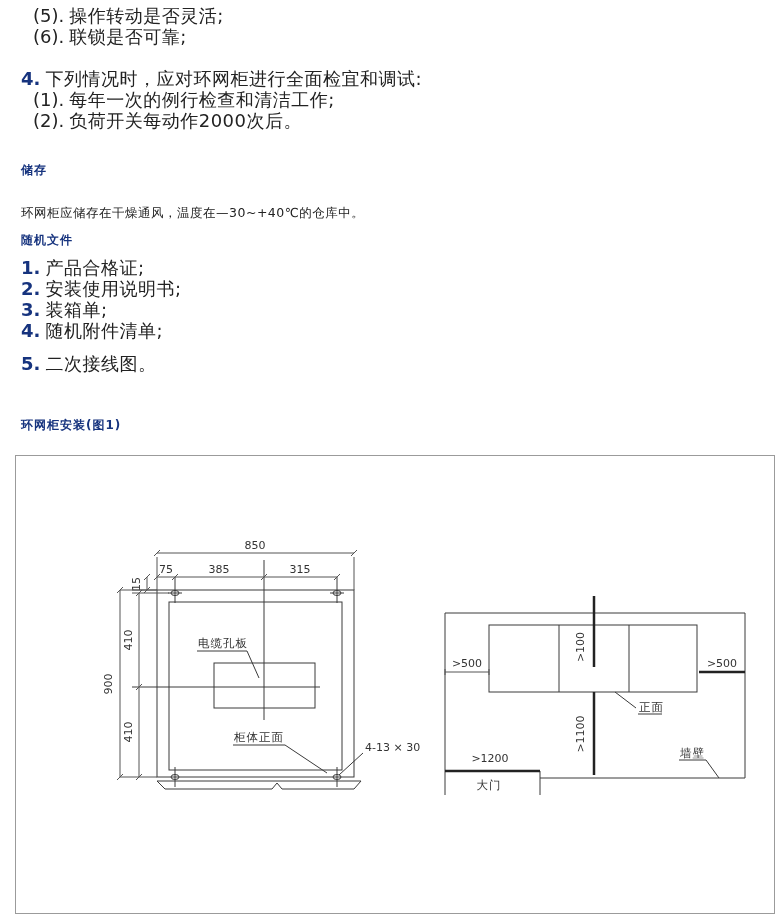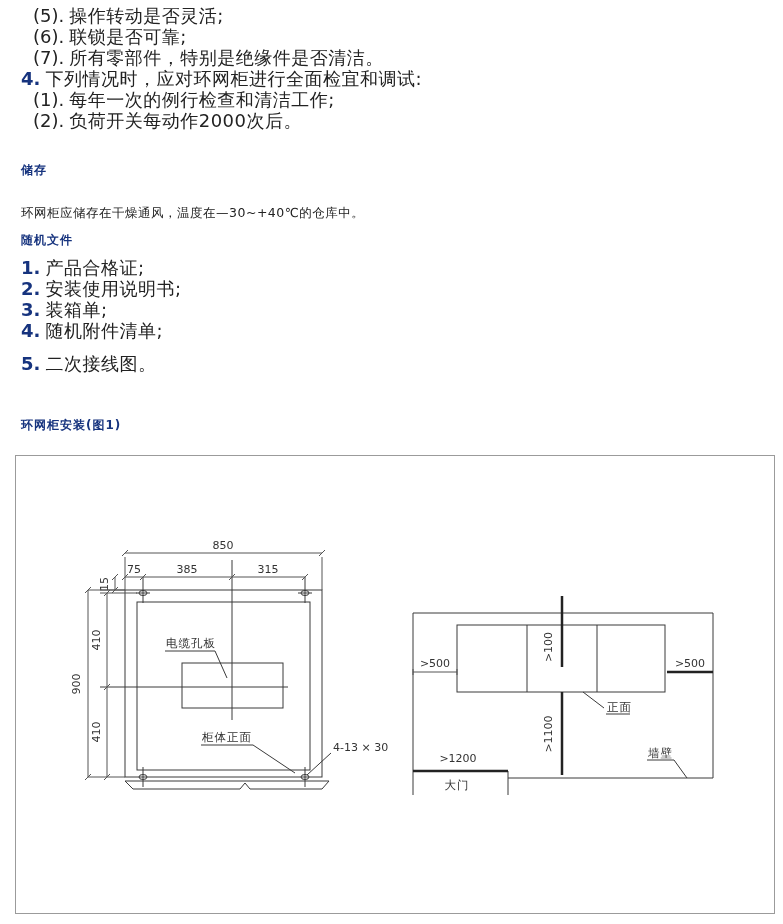--- a/index.html
+++ b/index.html
@@ -21,38 +21,36 @@
     font-size:12px;font-weight:bold;color:#16337e;
     letter-spacing:1px;white-space:nowrap;
   }
   .para{position:absolute;left:21px;font-size:12.5px;letter-spacing:.5px;white-space:nowrap;color:#222;margin-top:16px;}
   .figure-box{
     position:absolute;left:15px;top:455px;
     width:760px;height:459px;
     border:1px solid #9b9b9b;
     background:#fff;
     box-sizing:border-box;
+    padding-left:32px;
   }
   svg text{font-family:"DejaVu Sans","Liberation Sans",sans-serif;fill:#333;}
   .dimtxt{font-size:11px;}
   .cntxt{font-size:11.5px;letter-spacing:1px;}
 </style>
 </head>
 <body>
 
 <div class="page">
 
   <div class="row" style="top:8px">
     <span class="num">(5).</span><span class="txt">操作转动是否灵活;</span>
   </div>
   <div class="row" style="top:29px">
     <span class="num">(6).</span><span class="txt">联锁是否可靠;</span>
-  </div>
-  <div class="row" style="top:50px">
-    <span class="num">(7).</span><span class="txt">所有零部件，特别是绝缘件是否清洁。</span>
   </div>
   <div class="row lvl1" style="top:71px">
     <span class="num blue-num">4.</span><span class="txt">下列情况时，应对环网柜进行全面检宜和调试:</span>
   </div>
   <div class="row" style="top:92px">
     <span class="num">(1).</span><span class="txt">每年一次的例行检查和清洁工作;</span>
   </div>
   <div class="row" style="top:113px">
     <span class="num">(2).</span><span class="txt">负荷开关每动作2000次后。</span>
   </div>

